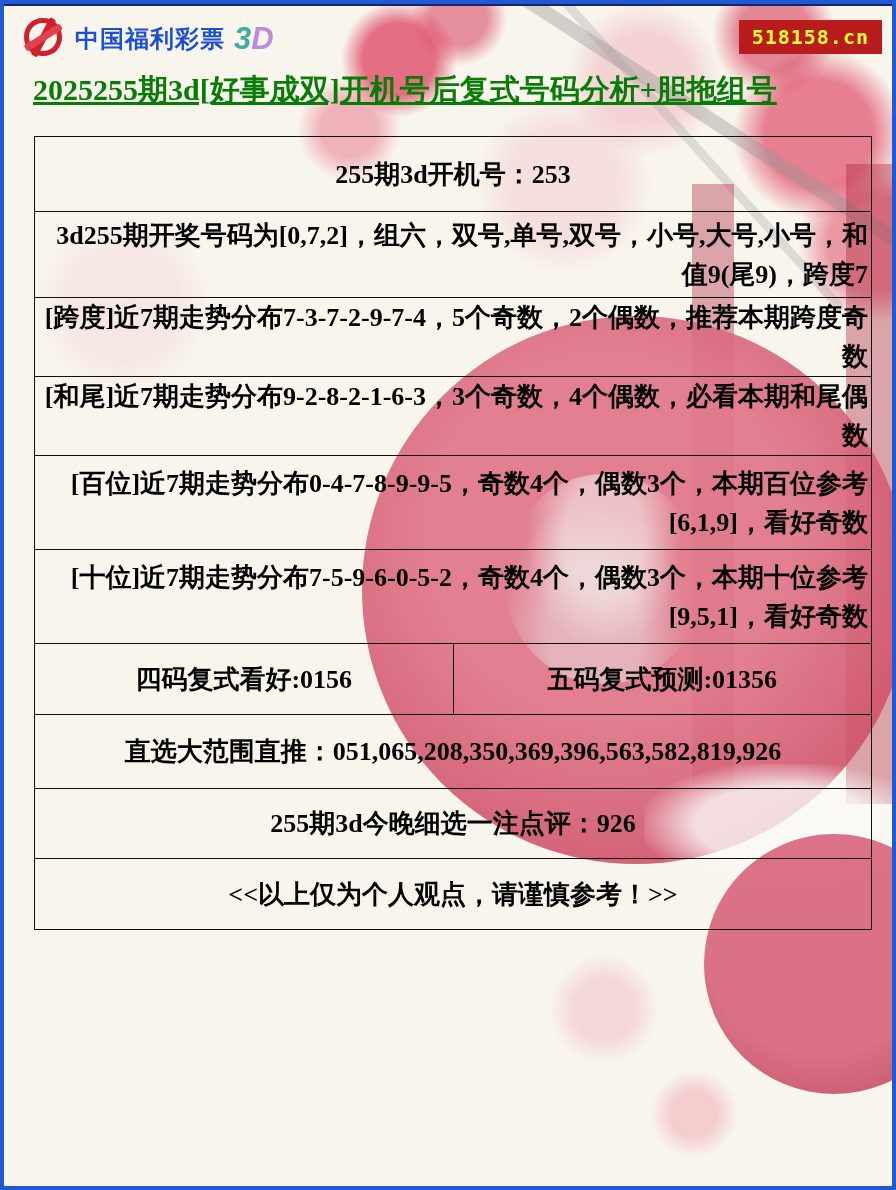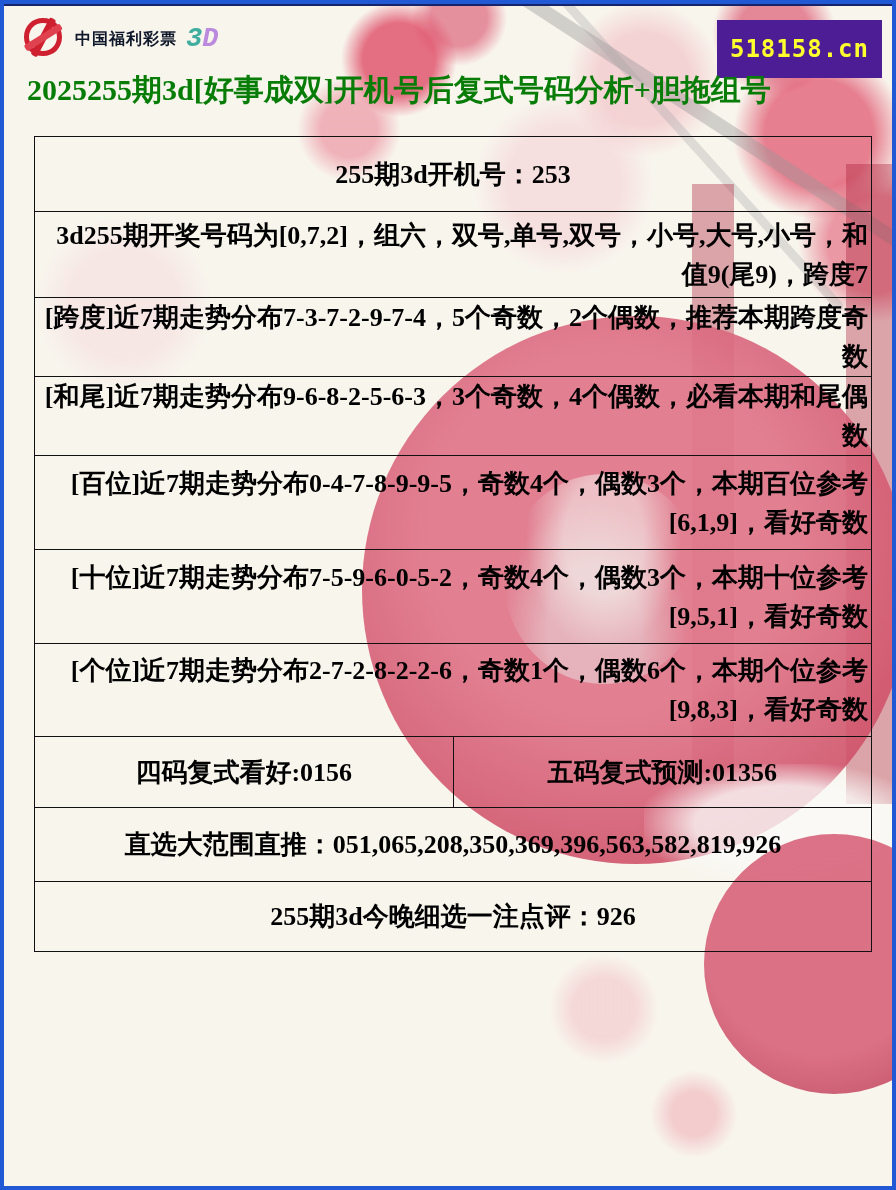--- a/index.html
+++ b/index.html
@@ -71,34 +71,34 @@
     background:radial-gradient(circle at 45% 40%, rgba(214,90,115,0.85) 0 55%, rgba(176,44,72,0.85) 100%);
   }
 
   
   .content { position:relative; z-index:2; }
 
   .header { position:relative; height:128px; }
   .logo-row { position:absolute; top:10px; left:16px; display:flex; align-items:center; gap:9px; }
   .brand-text {
     font-family:"Liberation Sans","DejaVu Sans",sans-serif;
-    font-weight:bold; font-size:16px; color:#0f172a; letter-spacing:1px;
+    font-weight:bold; font-size:24px; color:#1d4ed8; letter-spacing:1px;
   }
-  .logo-3d { font-family:Liberation Mono, monospace; font-weight:bold; font-style:italic; font-size:27px; }
+  .logo-3d { font-family:Liberation Sans, sans-serif; font-weight:bold; font-style:italic; font-size:31px; }
   .logo-3 { color:#3fae9e; }
   .logo-d { color:#bb8ade; }
   .badge {
     position:absolute; top:16px; right:10px;
-    background:#4c1d95; color:#ffff2e;
+    background:#b91c1c; color:#ffff2e;
     font-family:"DejaVu Sans Mono","Liberation Mono",monospace;
-    font-weight:bold; font-size:24px; padding:15px 13px; letter-spacing:1px;
+    font-weight:bold; font-size:20px; padding:5px 13px; letter-spacing:1px;
   }
   .title {
-    position:absolute; top:66px; left:23px;
-    font-size:30px; font-weight:bold; color:#077d07; white-space:nowrap;
+    position:absolute; top:66px; left:29px;
+    font-size:30px; font-weight:bold; color:#077d07; white-space:nowrap;text-decoration:underline;
   }
 
   .analysis-table {
     position:absolute; top:132px; left:30px; width:836px;
     border:1px solid #111;
     color:#000;
   }
   .row {
     border-top:1px solid #111;
     display:flex; align-items:center;
@@ -150,25 +150,25 @@
         <span class="logo-3d"><span class="logo-3">3</span><span class="logo-d">D</span></span>
       </div>
       <div class="badge">518158.cn</div>
       <div class="title">2025255期3d[好事成双]开机号后复式号码分析+胆拖组号</div>
     </div>
 
     <div class="analysis-table">
       <div class="row center h74">255期3d开机号：253</div>
       <div class="row left h86">3d255期开奖号码为[0,7,2]，组六，双号,单号,双号，小号,大号,小号，和值9(尾9)，跨度7</div>
       <div class="row left h70">[跨度]近7期走势分布7-3-7-2-9-7-4，5个奇数，2个偶数，推荐本期跨度奇数</div>
-      <div class="row left h71">[和尾]近7期走势分布9-6-8-2-5-6-3，3个奇数，4个偶数，必看本期和尾偶数</div>
+      <div class="row left h71">[和尾]近7期走势分布9-2-8-2-1-6-3，3个奇数，4个偶数，必看本期和尾偶数</div>
       <div class="row left h94">[百位]近7期走势分布0-4-7-8-9-9-5，奇数4个，偶数3个，本期百位参考[6,1,9]，看好奇数</div>
       <div class="row left h94">[十位]近7期走势分布7-5-9-6-0-5-2，奇数4个，偶数3个，本期十位参考[9,5,1]，看好奇数</div>
-      <div class="row left h93">[个位]近7期走势分布2-7-2-8-2-2-6，奇数1个，偶数6个，本期个位参考[9,8,3]，看好奇数</div>
       <div class="row split h70">
         <div class="cell">四码复式看好:0156</div>
         <div class="cell">五码复式预测:01356</div>
       </div>
       <div class="row center h74">直选大范围直推：051,065,208,350,369,396,563,582,819,926</div>
       <div class="row center h70">255期3d今晚细选一注点评：926</div>
+      <div class="row center h71">&lt;&lt;以上仅为个人观点，请谨慎参考！&gt;&gt;</div>
     </div>
   </div>
 </div>
 
 </body></html>

